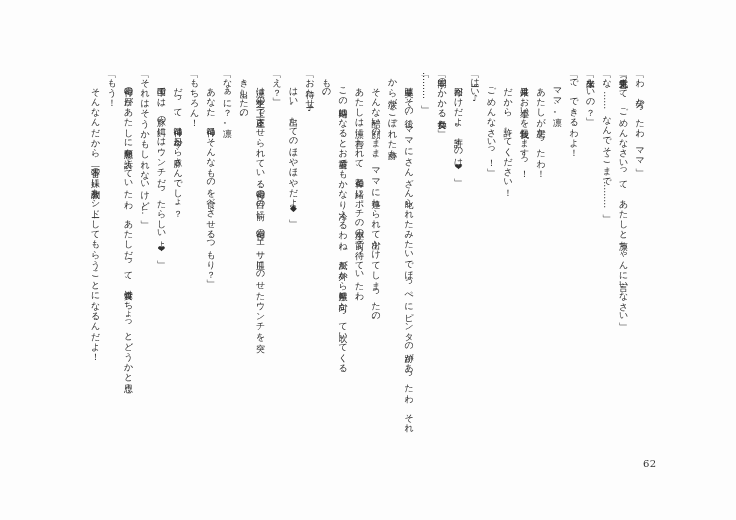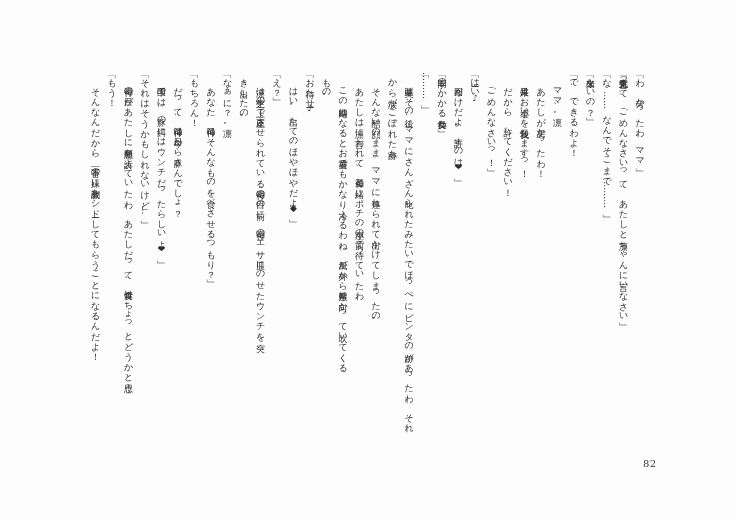--- a/index.html
+++ b/index.html
@@ -72,14 +72,14 @@
       <div class="tline">「なぁに？　凛。</div>
       <div class="tline">　あなた、伸司にそんなものを食べさせるつもり？」</div>
       <div class="tline">「もちろん！</div>
       <div class="tline">　だって、伸司は今日から豚さんでしょ？</div>
       <div class="tline">　中国では、豚の餌にはウンチだったらしいよ❤」</div>
       <div class="tline">「それはそうかもしれないけど…」</div>
       <div class="tline">　伸司の目があたしに懇願を訴えていたわ。あたしだって、食糞はちょっとどうかと思う。</div>
       <div class="tline">「もう！</div>
       <div class="tline">　そんなんだから、一番下の妹に調教をシドーしてもらうことになるんだよ！</div>
     </div>
-  <div class="page-number">82</div>
+  <div class="page-number">62</div>
 </div>
 
 </body></html>

